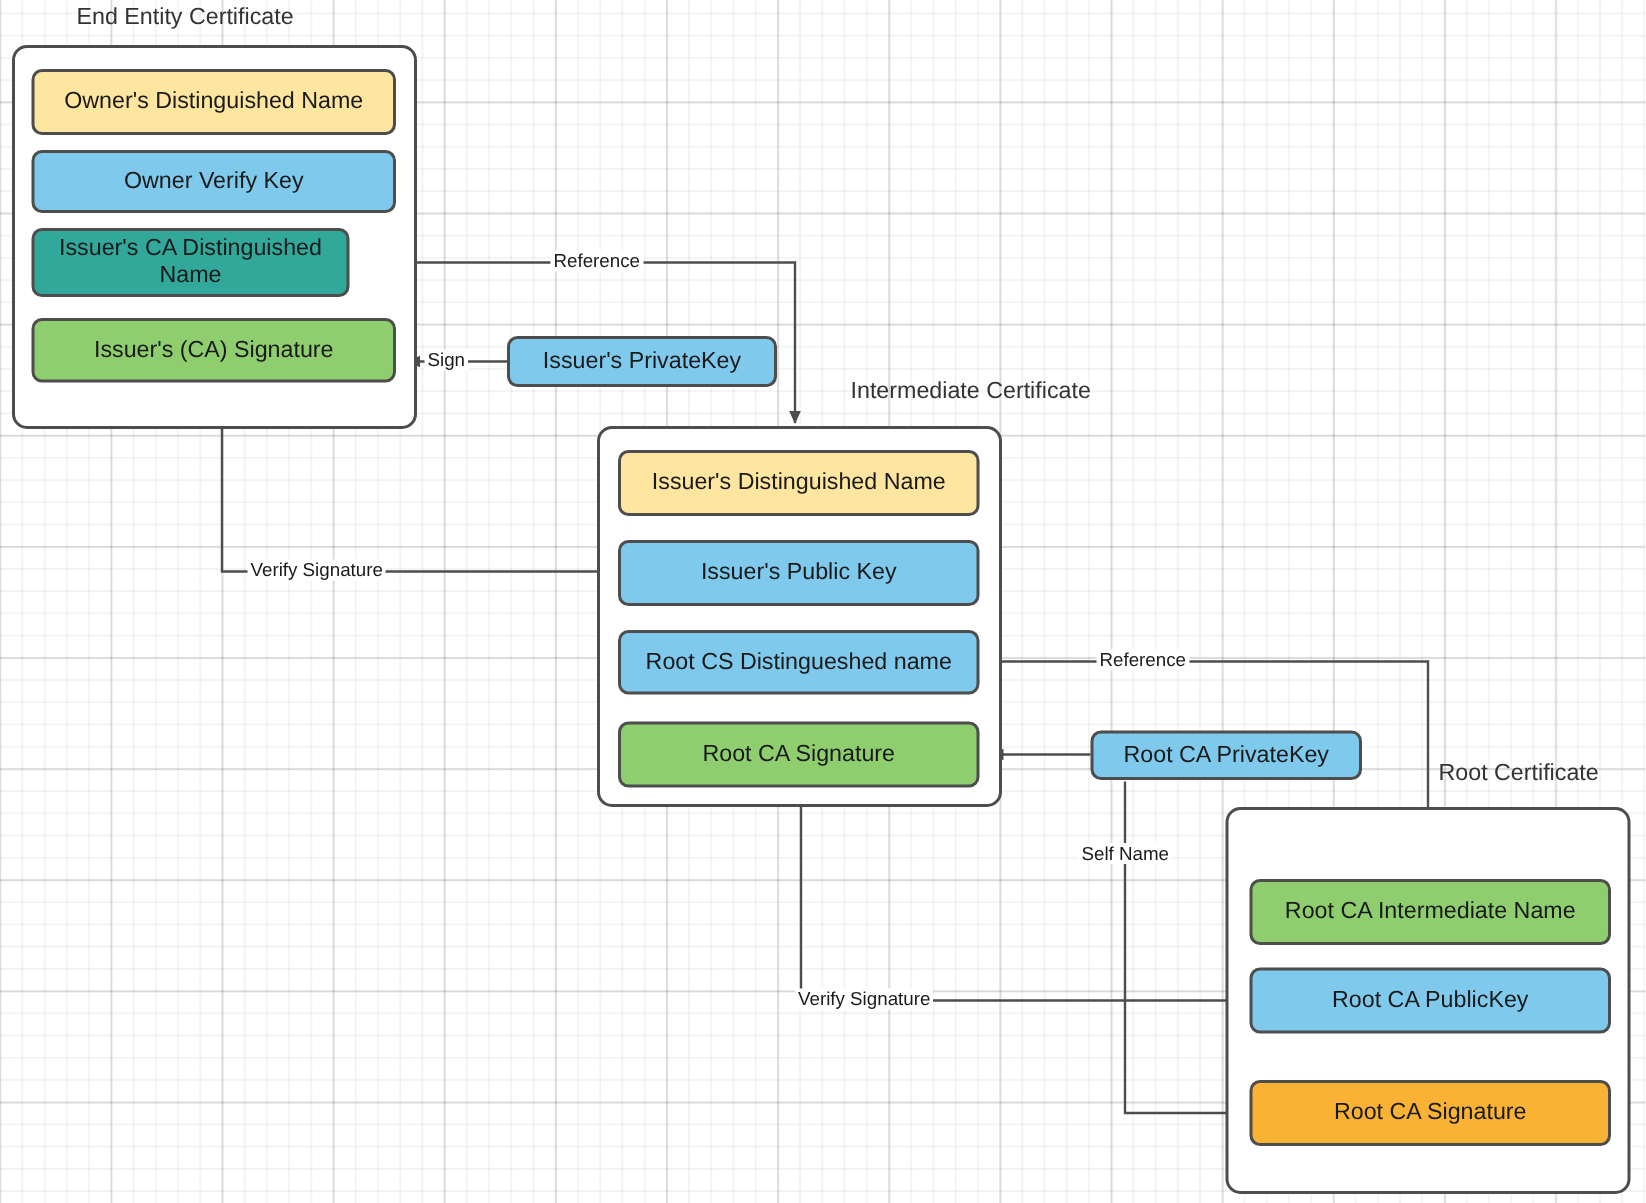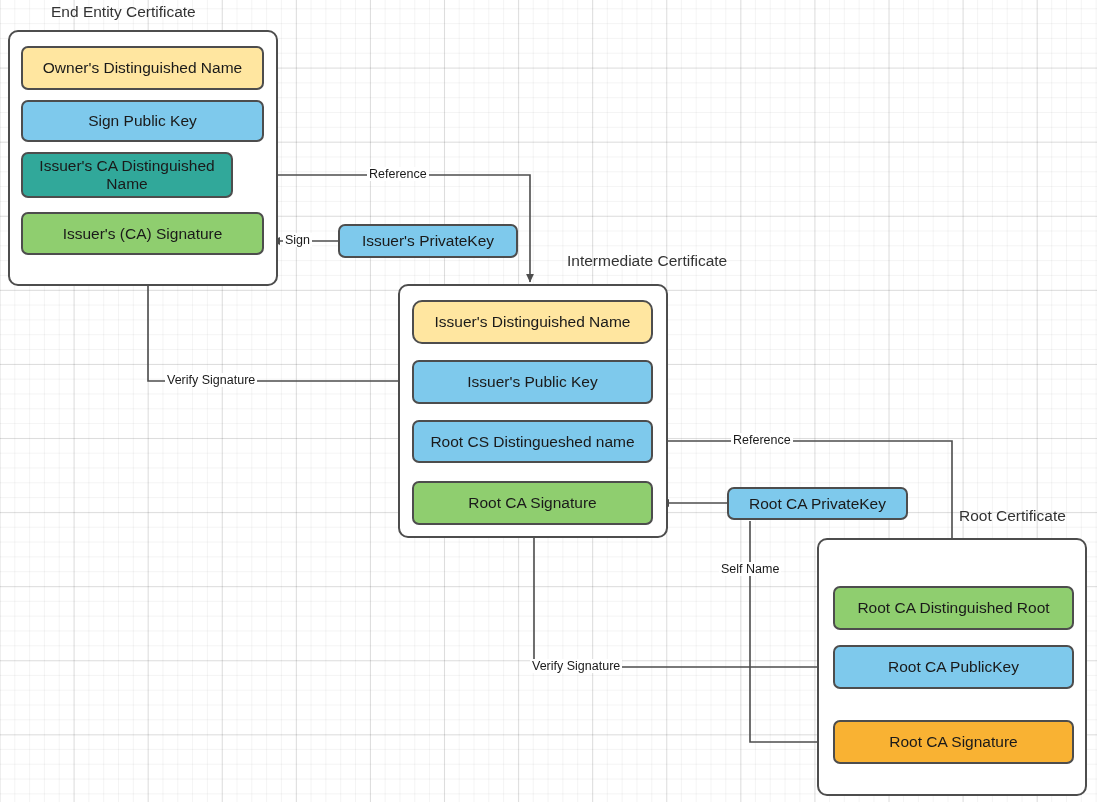--- a/index.html
+++ b/index.html
@@ -105,42 +105,42 @@
     <path class="wire" marker-end="url(#arrow)" d="M750,521 L750,742 L826,742"></path>
 
     <path class="wire" marker-end="url(#arrow)" d="M833,667 L534,667 L534,530"></path>
   </svg>
 
   <div class="caption" style="left:51px; top:3px;">End Entity Certificate</div>
 
   <div class="container" style="left:8px; top:30px; width:270px; height:256px;">
   </div>
   <div class="field c-yellow" style="left:21px; top:46px; width:243px; height:44px;">Owner's Distinguished Name</div>
-  <div class="field c-blue" style="left:21px; top:100px; width:243px; height:42px;">Sign Public  Key</div>
+  <div class="field c-blue" style="left:21px; top:100px; width:243px; height:42px;">Owner Verify  Key</div>
   <div class="field c-teal" style="left:21px; top:152px; width:212px; height:46px;">Issuer's CA Distinguished Name</div>
   <div class="field c-green" style="left:21px; top:212px; width:243px; height:43px;">Issuer's (CA) Signature</div>
 
   <div class="field c-blue" style="left:338px; top:224px; width:180px; height:34px;">Issuer's PrivateKey</div>
 
   <div class="caption" style="left:567px; top:252px;">Intermediate Certificate</div>
 
   <div class="container" style="left:398px; top:284px; width:270px; height:254px;">
   </div>
-  <div class="field c-yellow" style="left:412px; top:300px; width:241px; height:44px;border-radius:10px;">Issuer's Distinguished Name</div>
+  <div class="field c-yellow" style="left:412px; top:300px; width:241px; height:44px;">Issuer's Distinguished Name</div>
   <div class="field c-blue" style="left:412px; top:360px; width:241px; height:44px;">Issuer's Public  Key</div>
   <div class="field c-blue" style="left:412px; top:420px; width:241px; height:43px;">Root CS Distingueshed name</div>
   <div class="field c-green" style="left:412px; top:481px; width:241px; height:44px;">Root CA Signature</div>
 
   <div class="field c-blue" style="left:727px; top:487px; width:181px; height:33px;">Root CA PrivateKey</div>
 
   <div class="caption" style="left:959px; top:507px;">Root Certificate</div>
 
   <div class="container" style="left:817px; top:538px; width:270px; height:258px;">
   </div>
-  <div class="field c-green" style="left:833px; top:586px; width:241px; height:44px;">Root CA Distinguished Root</div>
+  <div class="field c-green" style="left:833px; top:586px; width:241px; height:44px;">Root CA Intermediate Name</div>
   <div class="field c-blue" style="left:833px; top:645px; width:241px; height:44px;">Root CA PublicKey</div>
   <div class="field c-orange" style="left:833px; top:720px; width:241px; height:44px;">Root CA Signature</div>
 
   <div class="edge-label" style="left:367px; top:167px;">Reference</div>
 
   <div class="edge-label" style="left:283px; top:233px;">Sign</div>
 
   <div class="edge-label" style="left:165px; top:373px;">Verify Signature</div>
 
   <div class="edge-label" style="left:731px; top:433px;">Reference</div>

